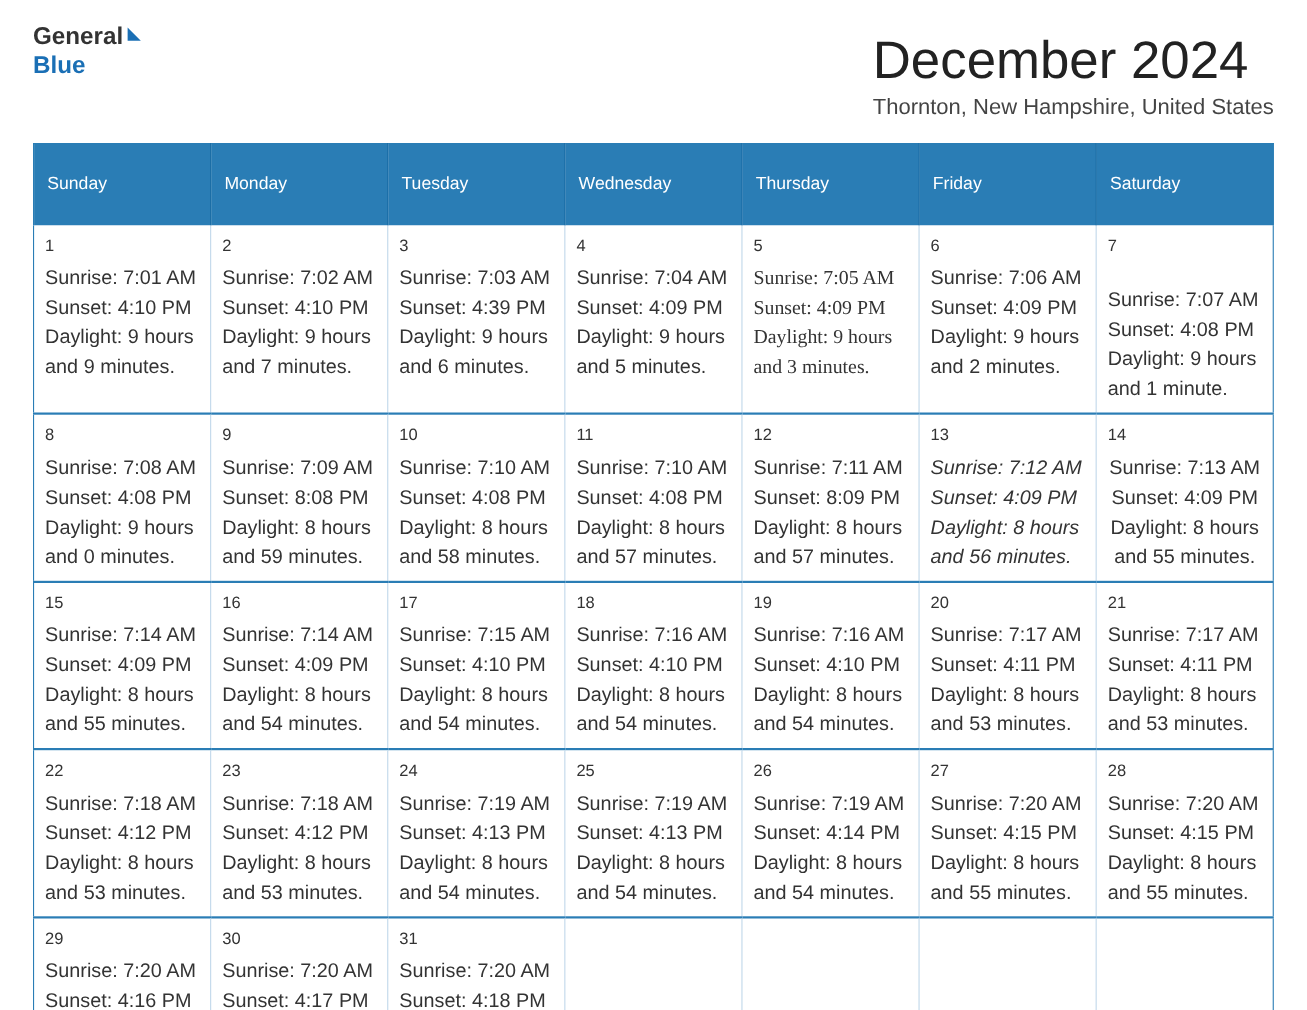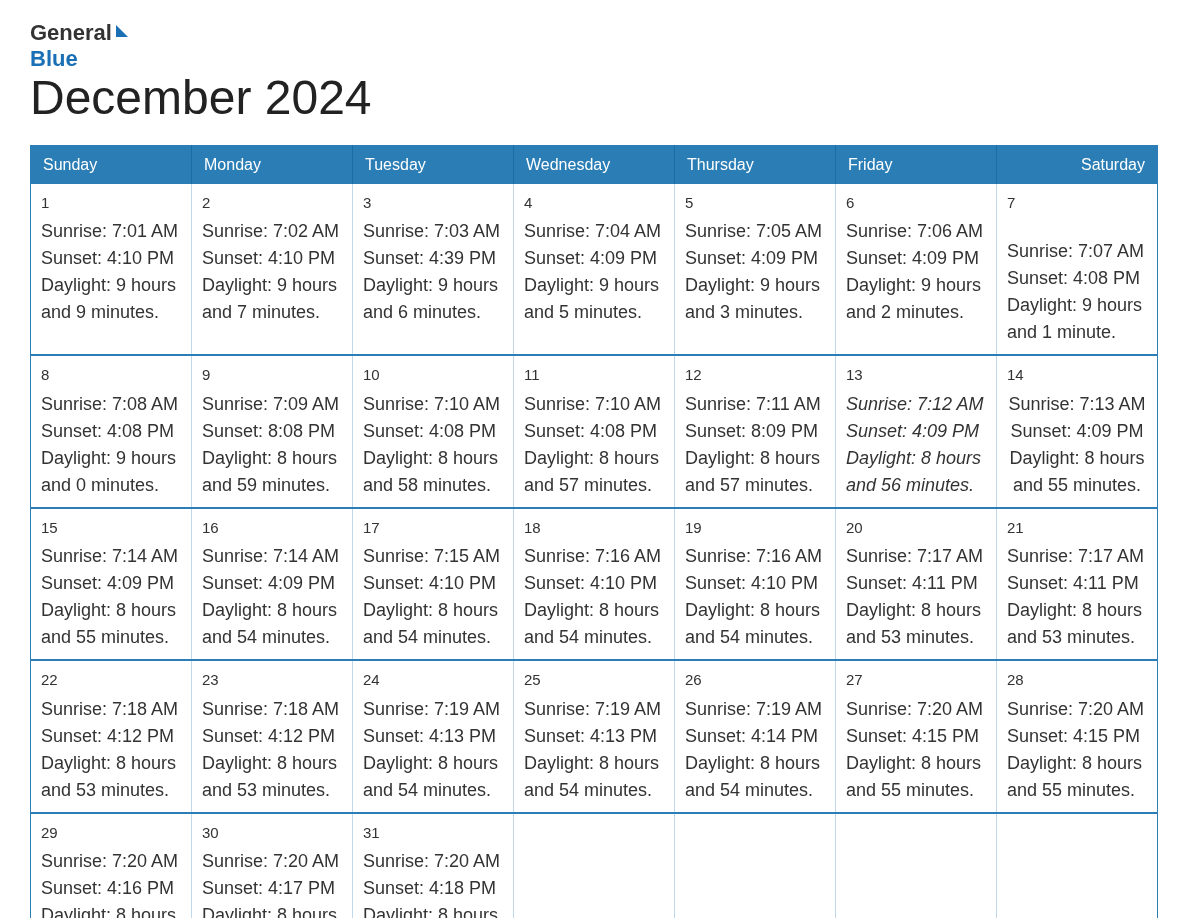--- a/index.html
+++ b/index.html
@@ -9,21 +9,20 @@
       color: #333;
       width: 1188px;
       min-height: 918px;
       padding: 20px 30px;
     }
     .header {
       display: flex;
       justify-content: space-between;
       align-items: flex-start;
       margin-bottom: 20px;
-      flex-direction: column;
     }
     .logo {
       display: flex;
       flex-direction: column;
       align-items: flex-start;
     }
     .logo-text-general {
       font-size: 22px;
       font-weight: bold;
       color: #333;
@@ -41,20 +40,21 @@
       width: 0;
       height: 0;
       border-left: 12px solid #1a6fb5;
       border-top: 12px solid transparent;
       border-bottom: 0px solid transparent;
       margin-left: 4px;
       margin-top: -4px;
     }
     .title-area {
       text-align: left;
+      margin-top: 10px;
     }
     .month-title {
       font-size: 48px;
       font-weight: normal;
       color: #222;
       line-height: 1.1;
     }
     .location-title {
       font-size: 20px;
       color: #444;
@@ -63,27 +63,26 @@
     .calendar {
       width: 100%;
       border-collapse: collapse;
       border: 1px solid #2a7db5;
     }
     .calendar th {
       background-color: #2a7db5;
       color: #fff;
       font-size: 16px;
       font-weight: normal;
-      padding: 10px 12px;
+      padding: 28px 12px;
       text-align: left;
       border-right: 1px solid #1a6da5;
     }
     .calendar th:last-child {
       border-right: none;
-      text-align: right;
     }
     .calendar td {
       vertical-align: top;
       padding: 8px 10px;
       border-right: 1px solid #c0d8ea;
       border-bottom: 2px solid #2a7db5;
       width: calc(100% / 7);
       font-size: 13px;
       line-height: 1.5;
       background: #fff;
@@ -114,20 +113,21 @@
 <div class="header">
   <div class="logo">
     <div class="logo-line">
       <span class="logo-text-general">General</span>
       <div class="logo-triangle"></div>
     </div>
     <span class="logo-text-blue">Blue</span>
   </div>
   <div class="title-area">
     <div class="month-title">December 2024</div>
+    <div class="location-title">Thornton, New Hampshire, United States</div>
   </div>
 </div>
 
 <table class="calendar">
   <thead>
     <tr>
     <th>Sunday</th>
         <th>Monday</th>
         <th>Tuesday</th>
         <th>Wednesday</th>
@@ -161,21 +161,21 @@
         </td>
         <td>
           <span class="day-number">4</span>
           <div class="day-info" style="white-space: pre-line;">Sunrise: 7:04 AM
 Sunset: 4:09 PM
 Daylight: 9 hours
 and 5 minutes.</div>
         </td>
         <td>
           <span class="day-number">5</span>
-          <div class="day-info" style="white-space: pre-line;">Sunrise: 7:05 AM
+          <div class="day-info" style="white-space: pre-line; font-family: Liberation Serif, serif;">Sunrise: 7:05 AM
 Sunset: 4:09 PM
 Daylight: 9 hours
 and 3 minutes.</div>
         </td>
         <td>
           <span class="day-number">6</span>
           <div class="day-info" style="white-space: pre-line;">Sunrise: 7:06 AM
 Sunset: 4:09 PM
 Daylight: 9 hours
 and 2 minutes.</div>

